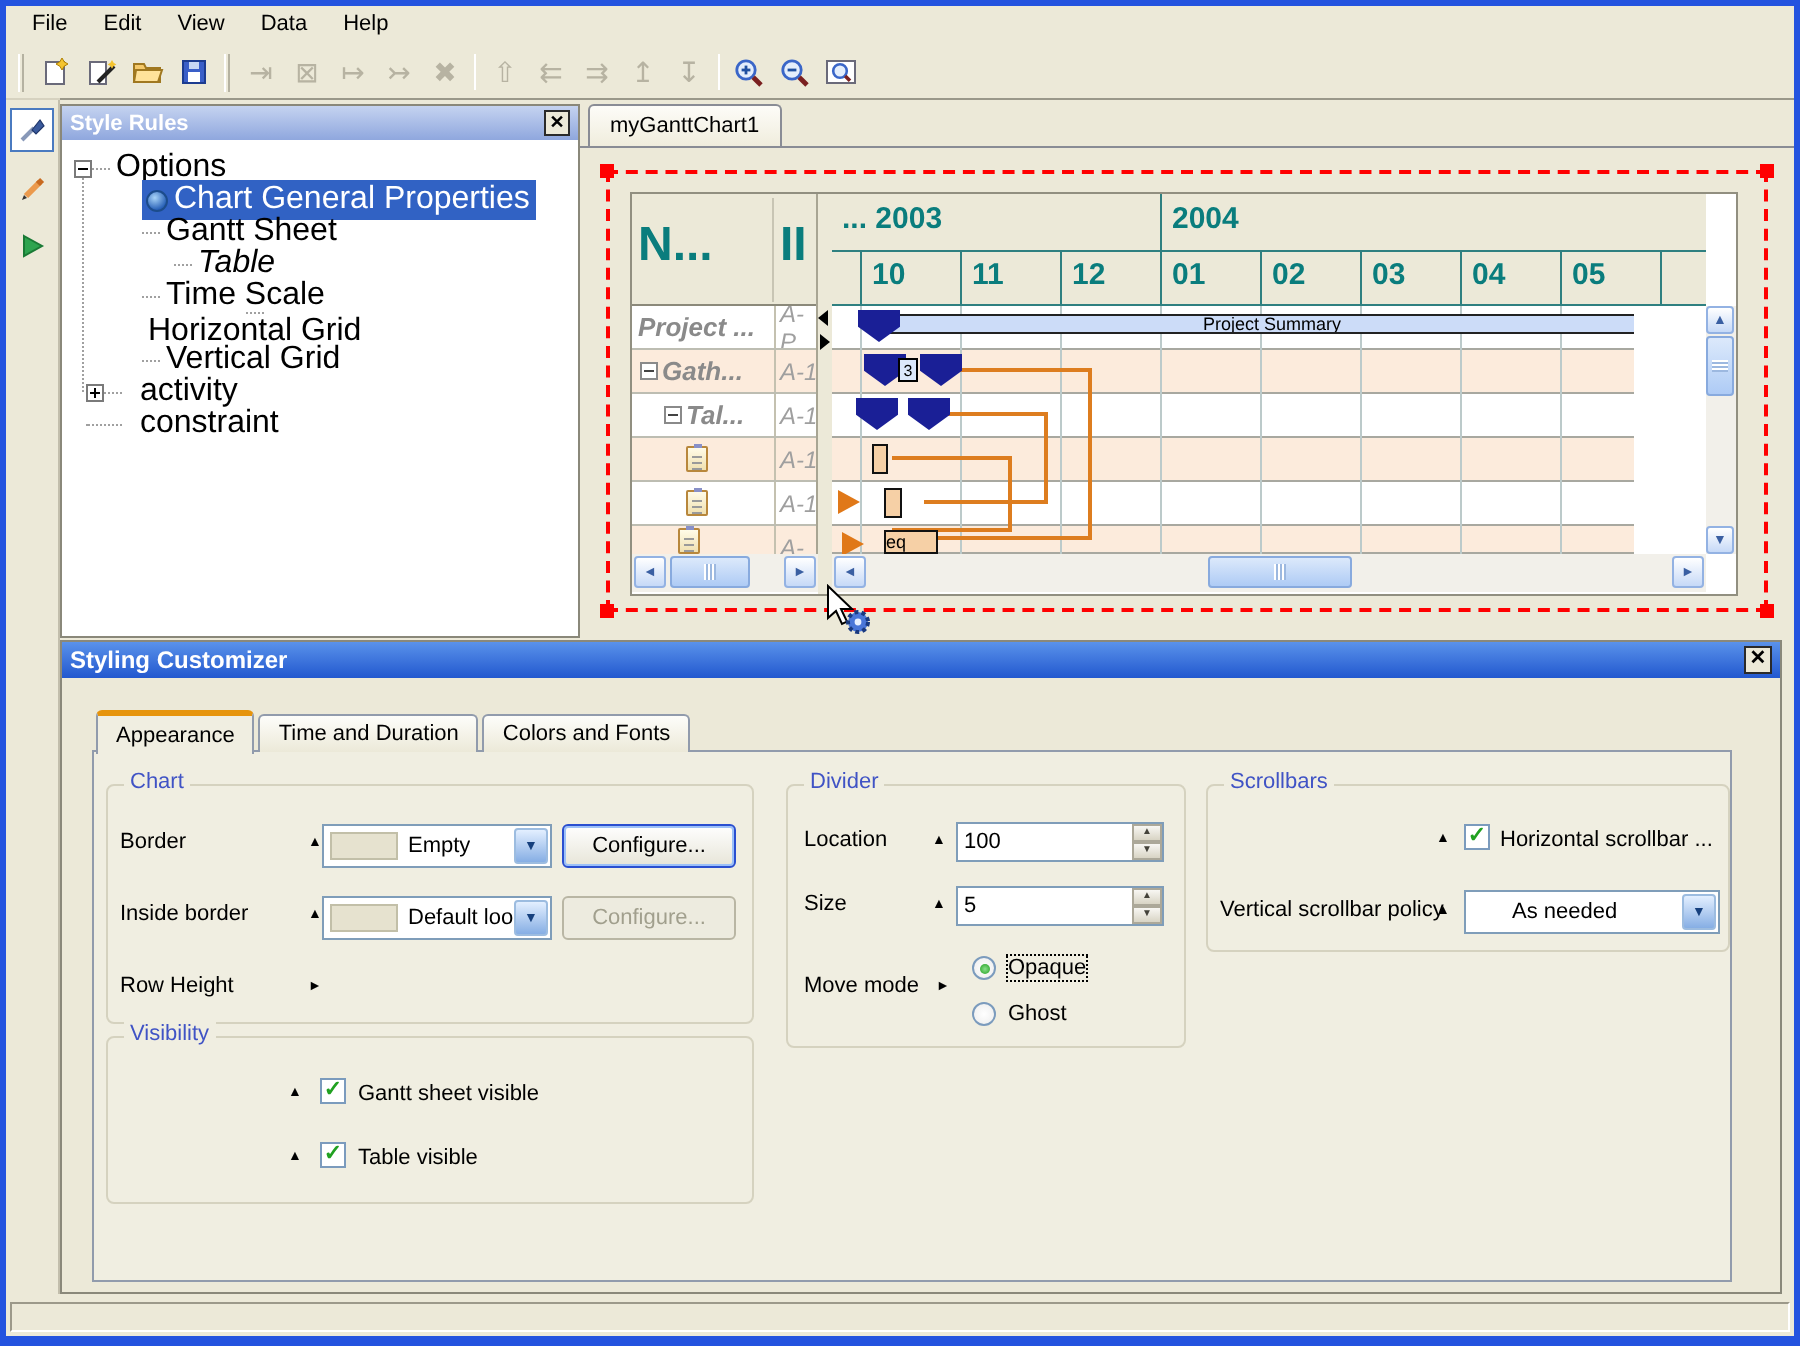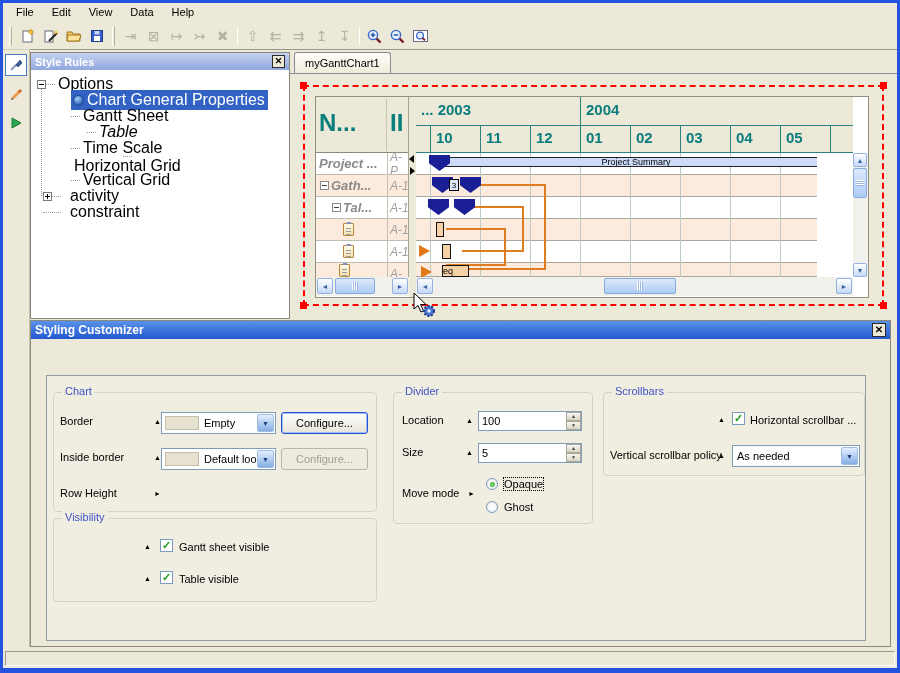--- a/index.html
+++ b/index.html
@@ -454,20 +454,31 @@
       </svg>
     </div>
   </div>
 
   <div class="customizer">
     <div class="cz-title">
       <span>Styling Customizer</span>
       <span class="x-close" style="width:14px;height:14px;font-size:10px;">✕</span>
     </div>
 
+    <div class="cz-tabs">
+      <span class="cz-tab active">
+          <span>Appearance</span>
+        </span>
+      <span class="cz-tab">
+          <span>Time and Duration</span>
+        </span>
+      <span class="cz-tab">
+          <span>Colors and Fonts</span>
+        </span>
+    </div>
 
     <div class="cz-panel">
 
       <div class="group" style="left:6px;top:16px;width:324px;height:120px;">
         <span class="group-label">Chart</span>
         <span class="flabel" style="left:6px;top:22px;">Border</span>
         <span class="parrow" style="left:100px;top:25px;">▲</span>
         <div class="combo" style="left:107px;top:19px;width:115px;">
           <span class="swatch"></span>
           <span class="combo-text">Empty</span>
@@ -541,21 +552,21 @@
       <div class="group" style="left:556px;top:16px;width:262px;height:84px;">
         <span class="group-label">Scrollbars</span>
         <span class="parrow" style="left:114px;top:23px;">▲</span>
         <span class="cb" style="left:128px;top:19px;">
             <span class="ck">✓</span>
           </span>
         <span class="flabel" style="left:146px;top:21px;">Horizontal scrollbar ...</span>
         <span class="flabel" style="left:6px;top:56px;">Vertical scrollbar policy</span>
         <span class="parrow" style="left:114px;top:59px;">▲</span>
         <div class="combo" style="left:128px;top:52px;width:128px;">
-          <span class="combo-text" style="padding-left:4px;">As needed</span>
+          <span class="combo-text" style="padding-left:23px;">As needed</span>
           <span class="combo-btn">
               <span class="chev">▼</span>
             </span>
         </div>
       </div>
 
     </div>
   </div>
 
   <div class="statusbar"></div>

